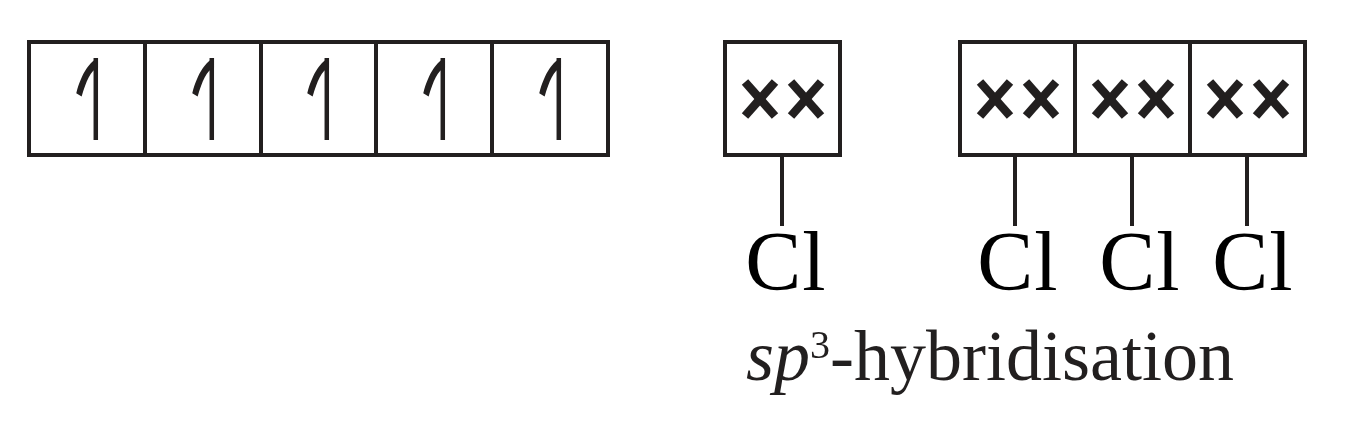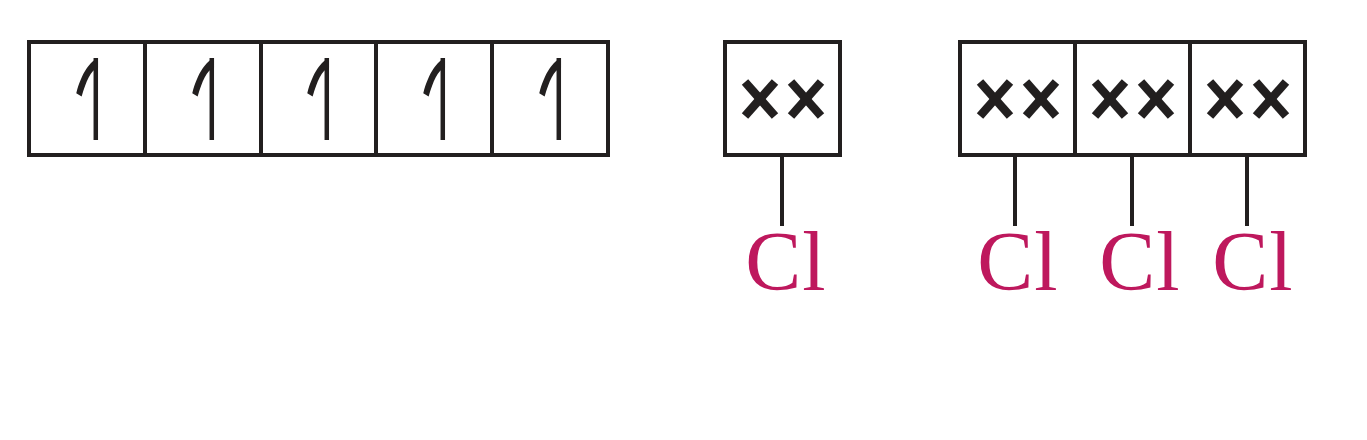--- a/index.html
+++ b/index.html
@@ -30,21 +30,21 @@
     position: absolute;
     width: 4px;
     background: #221f1f;
   }
   .cl-label {
     position: absolute;
     width: 150px;
     text-align: center;
     font-size: 84px;
     line-height: 1;
-    color: #be185d;
+    color: #000000;
     letter-spacing: 1px;
   }
   .caption {
     position: absolute;
     left: 690px;
     top: 320px;
     width: 600px;
     text-align: center;
     font-size: 72px;
     line-height: 1;
@@ -146,14 +146,17 @@
   <div class="bond-line" style="left:780px; top:157px; height:69px;"></div>
   <div class="bond-line" style="left:1013px; top:157px; height:69px;"></div>
   <div class="bond-line" style="left:1130px; top:157px; height:69px;"></div>
   <div class="bond-line" style="left:1245px; top:157px; height:69px;"></div>
 
   <div class="cl-label" style="left:711px; top:220px;">Cl</div>
   <div class="cl-label" style="left:943px; top:220px;">Cl</div>
   <div class="cl-label" style="left:1065px; top:220px;">Cl</div>
   <div class="cl-label" style="left:1178px; top:220px;">Cl</div>
 
+  <div class="caption">
+    <span class="it">sp</span><span class="sup">3</span><span>-hybridisation</span>
+  </div>
 
 </div>
 
 </body></html>

